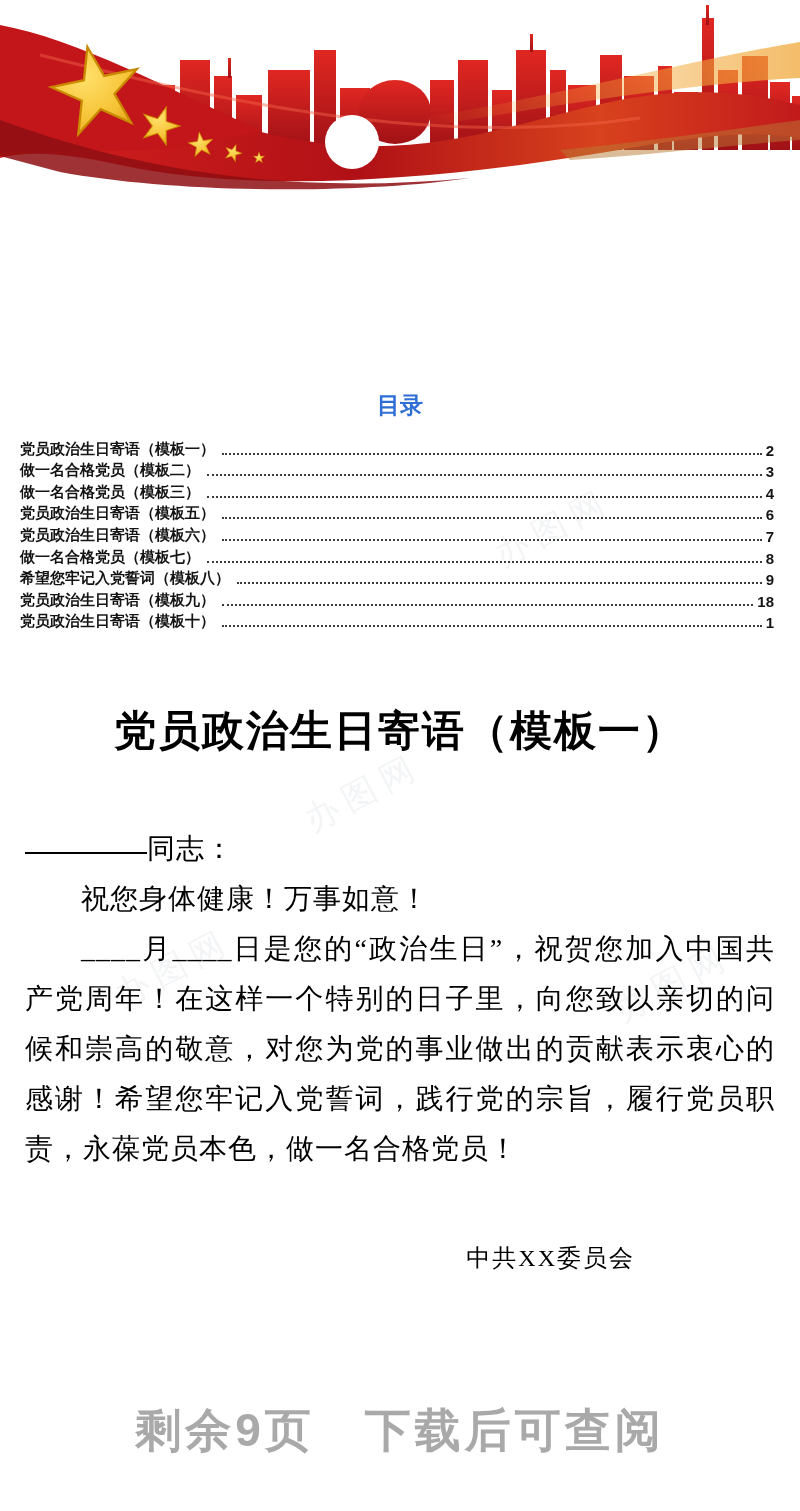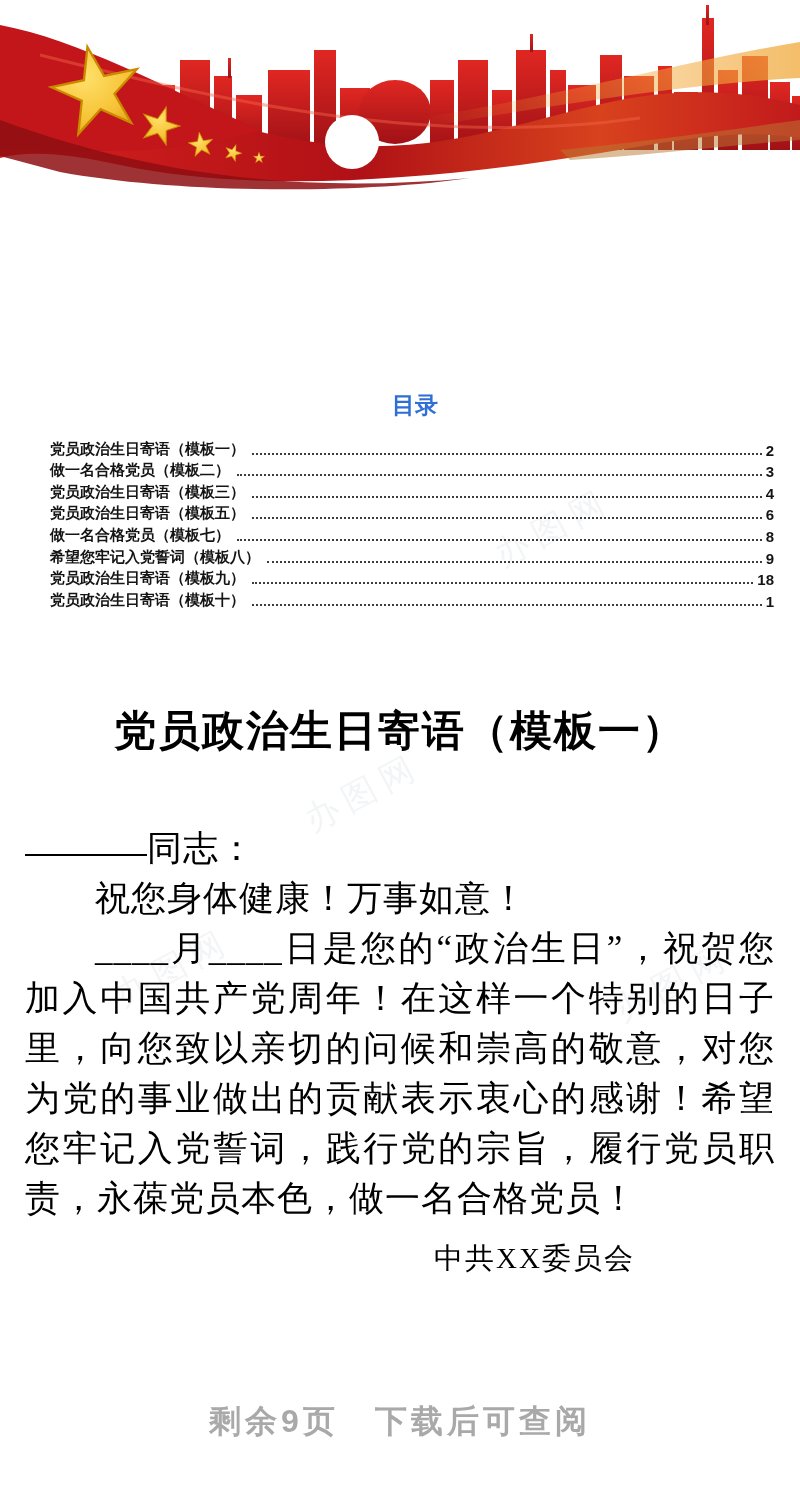--- a/index.html
+++ b/index.html
@@ -26,21 +26,21 @@
     font-size: 34px;
     letter-spacing: 8px;
     color: #7f93a8;
     opacity: 0.09;
     transform: rotate(-28deg);
     white-space: nowrap;
     pointer-events: none;
   }
 
   
-  .toc-section { position: absolute; top: 390; left: 0; right: 0; top: 390px; padding-left: 30px; }
+  .toc-section { position: absolute; top: 390; left: 0; right: 0; top: 390px; }
   .toc-title {
     text-align: center;
     font-family: "Liberation Sans", "DejaVu Sans", sans-serif;
     font-size: 23px;
     font-weight: 700;
     color: #2e6fd6;
     margin-bottom: 16px;
   }
   .toc-list { padding: 0 26px 0 20px; }
   .toc-row {
@@ -70,21 +70,21 @@
     text-align: center;
     font-size: 42px;
     font-weight: 700;
     letter-spacing: 2px;
   }
   .article-body {
     position: absolute;
     top: 824px;
     left: 25px;
     right: 25px;
-    font-size: 35px;
+    font-size: 28px;
     line-height: 50px;
     letter-spacing: 1px;
   }
   .salutation { white-space: nowrap; }
   .name-blank {
     display: inline-block;
     width: 122px;
     border-bottom: 2px solid #000;
     transform: translateY(-4px);
   }
@@ -95,34 +95,34 @@
     position: absolute;
     top: 1230px;
     left: 0;
     width: 100%;
   }
   .signature-inner {
     width: fit-content;
     margin-left: auto;
     margin-right: 165px;
     text-align: center;
-    font-size: 29px;
+    font-size: 24px;
     line-height: 57px;
     letter-spacing: 2px;
   }
 
   
   .footer-notice {
     position: absolute;
     top: 1400px;
     left: 0;
     width: 100%;
     text-align: center;
     font-family: "Liberation Sans", "DejaVu Sans", sans-serif;
-    font-size: 32px;
+    font-size: 46px;
     font-weight: 700;
     letter-spacing: 4px;
     color: #a9a9a9;
   }
 </style>
 </head>
 <body>
 
 <div class="page">
 
@@ -220,28 +220,33 @@
         <span class="toc-label">党员政治生日寄语（模板一）</span>
         <span class="toc-dots"></span>
         <span class="toc-page">2</span>
       </div>
       <div class="toc-row">
         <span class="toc-label">做一名合格党员（模板二）</span>
         <span class="toc-dots"></span>
         <span class="toc-page">3</span>
       </div>
       <div class="toc-row">
-        <span class="toc-label">党员政治生日寄语（模板三）</span>
+        <span class="toc-label">做一名合格党员（模板三）</span>
         <span class="toc-dots"></span>
         <span class="toc-page">4</span>
       </div>
       <div class="toc-row">
         <span class="toc-label">党员政治生日寄语（模板五）</span>
         <span class="toc-dots"></span>
         <span class="toc-page">6</span>
+      </div>
+      <div class="toc-row">
+        <span class="toc-label">党员政治生日寄语（模板六）</span>
+        <span class="toc-dots"></span>
+        <span class="toc-page">7</span>
       </div>
       <div class="toc-row">
         <span class="toc-label">做一名合格党员（模板七）</span>
         <span class="toc-dots"></span>
         <span class="toc-page">8</span>
       </div>
       <div class="toc-row">
         <span class="toc-label">希望您牢记入党誓词（模板八）</span>
         <span class="toc-dots"></span>
         <span class="toc-page">9</span>

